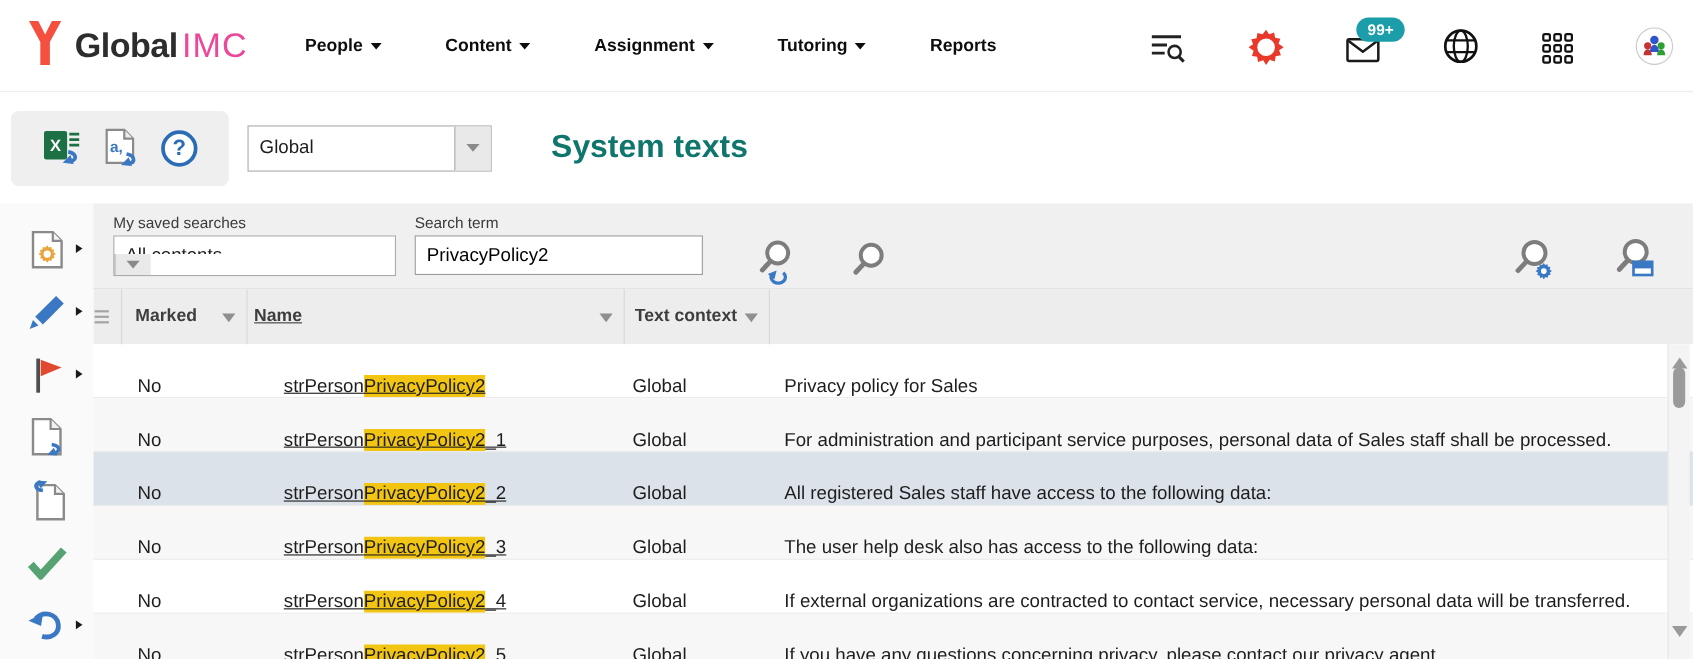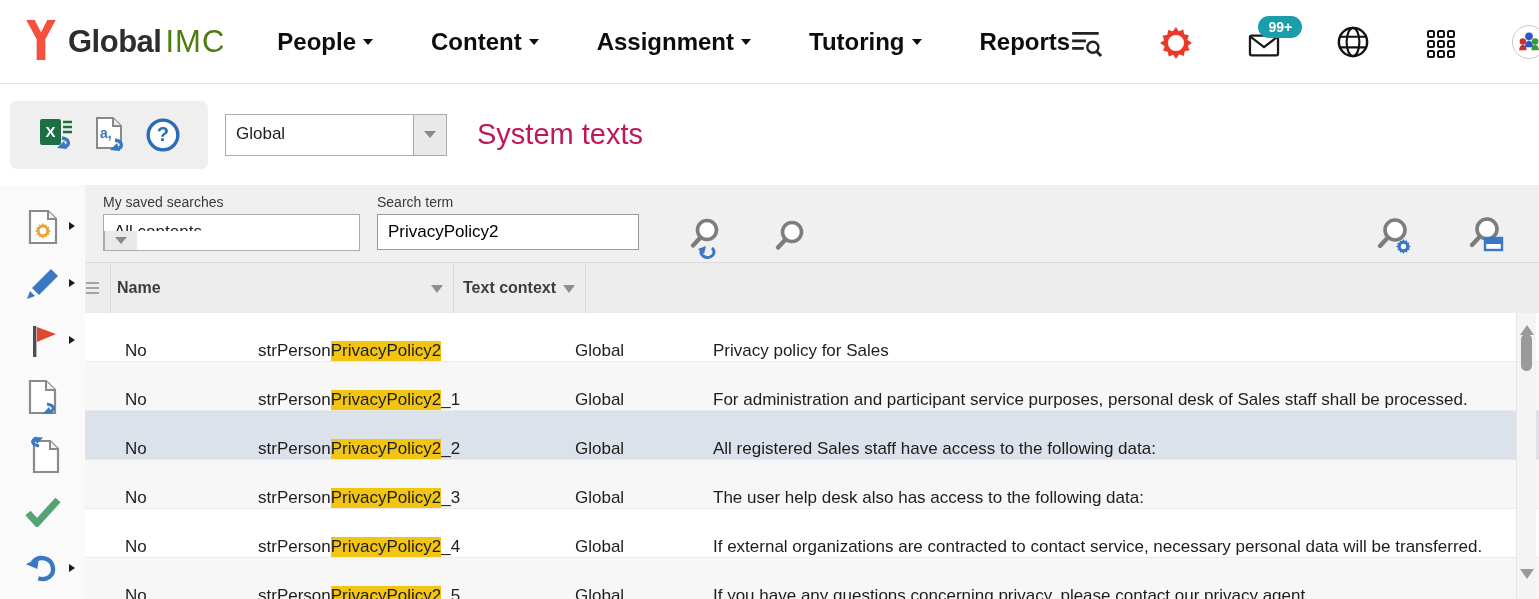--- a/index.html
+++ b/index.html
@@ -4,43 +4,43 @@
 <style>
   * { box-sizing: border-box; margin: 0; padding: 0; }
   html,body { width:1539px; height:599px; overflow:hidden; background:#fff;
     font-family:"Liberation Sans", sans-serif; color:#1d1d1d; }
 
   
   .topbar { height:84px; display:flex; align-items:center; padding:0 18px 0 24px;
     border-bottom:1px solid #e5e5e5; background:#fff; }
   .brand { display:flex; align-items:center; gap:10px; }
   .brand-bold { font-size:31px; font-weight:bold; color:#2d2d2d; letter-spacing:-0.5px; }
-  .brand-light { font-size:31px; font-weight:normal; color:#4d7c0f; margin-left:4px; letter-spacing:1px; }
+  .brand-light { font-size:31px; font-weight:normal; color:#ec4899; margin-left:4px; letter-spacing:1px; }
   .mainnav { display:flex; gap:58px; margin-left:52px; }
-  .nav-item { display:flex; align-items:center; gap:7px; font-size:24px; font-weight:bold;
+  .nav-item { display:flex; align-items:center; gap:7px; font-size:16px; font-weight:bold;
     color:#0d0d0d; cursor:pointer; white-space:nowrap; }
   .navcaret { width:0; height:0; border:5px solid transparent; border-top:6px solid #0d0d0d; margin-top:5px; }
   .topbar-icons { margin-left:auto; display:flex; align-items:flex-end; gap:56px; }
   .tbicon { position:relative; display:flex; align-items:center; justify-content:center; cursor:pointer; }
   .badge { position:absolute; top:-16px; right:-22px; background:#1b9daa; color:#fff;
     font-size:14px; font-weight:bold; padding:3px 10px; border-radius:13px; }
   .avatar { width:34px; height:34px; border-radius:50%; border:1px solid #c9c9c9; background:#fff;
     display:flex; align-items:center; justify-content:center; }
 
   
   .subbar { height:101px; display:flex; align-items:center; padding-left:10px; background:#fff; }
   .icon-group { width:198px; height:68px; background:#efefef; border-radius:7px;
     display:flex; align-items:center; justify-content:center; gap:15px; }
   .icon-btn { cursor:pointer; display:flex; align-items:center; }
   .select { width:222px; height:42px; border:1px solid #ababab; background:#fff; display:flex; margin-left:17px; cursor:pointer; }
   .select-value { flex:1; padding:9px 10px; font-size:17px; white-space:nowrap; overflow:hidden; }
   .select-btn { width:33px; border-left:1px solid #ababab; background:#e9e9e9;
     display:flex; align-items:center; justify-content:center; }
   .tri { width:0; height:0; border:6px solid transparent; border-top:7px solid #8a8a8a; margin-top:6px; }
-  .page-title { font-size:29px; font-weight:normal; color:#be185d; margin-left:30px; }
+  .page-title { font-size:29px; font-weight:bold; color:#0f766e; margin-left:54px; }
 
   
   .content { display:flex; height:414px; }
   .rail { width:85px; background:#fafafa; display:flex; flex-direction:column;
     align-items:center; padding-top:24px; gap:22px; flex:none; }
   .rail-item { position:relative; width:36px; height:35px; display:flex; align-items:center;
     justify-content:center; cursor:pointer; }
   .flyout { position:absolute; right:-18px; top:13px; width:0; height:0;
     border:4px solid transparent; border-left:6px solid #1a1a1a; }
   .main { flex:1; display:flex; flex-direction:column; min-width:0; }
@@ -61,21 +61,21 @@
   .grid { position:relative; flex:1; border-top:1px solid #dcdcdc; min-height:0; }
   .grid-header { height:50px; background:#ededed; display:flex; align-items:stretch;
     font-size:16px; font-weight:bold; color:#3d3d3d; }
   .hcell { display:flex; align-items:center; justify-content:space-between;
     border-right:1px solid #d8d8d8; padding-right:10px; white-space:nowrap; overflow:hidden; }
   .hlabel { overflow:hidden; text-overflow:clip; }
   .fcaret { width:0; height:0; border:6px solid transparent; border-top:8px solid #8f8f8f;
     margin-top:7px; margin-left:6px; flex:none; cursor:pointer; }
   .c-drag { width:26px; flex:none; display:flex; align-items:center; justify-content:center; }
   .c-marked { width:114px; flex:none; }
-  .c-name { width:343px; flex:none; }
+  .c-name { width:343px; flex:none;text-decoration:underline; }
   .c-context { width:132px; flex:none; }
   .c-wording { flex:1; min-width:0; border-right:none !important; }
   .hcell.c-marked { padding-left:12px; } .hcell.c-name { padding-left:6px; }
   .hcell.c-context { padding-left:9px; } .hcell.c-wording { padding-left:13px; }
   .hamburger { display:flex; flex-direction:column; gap:3px; }
   .hamburger i { display:block; width:13px; height:2px; background:#a3a3a3; }
 
   .trow { display:flex; height:49px; align-items:flex-end; border-bottom:1px solid #eaeaea;
     background:#fff; font-size:17px; cursor:pointer; }
   .trow.shade { background:#f7f7f8; }
@@ -328,20 +328,24 @@
 
     <div class="grid">
       <div class="grid-header">
         <div class="hcell c-drag">
           <span class="hamburger">
               <i></i>
               <i></i>
               <i></i>
             </span>
         </div>
+      <div class="hcell c-marked">
+            <span class="hlabel">Marked</span>
+            <i class="fcaret"></i>
+          </div>
           <div class="hcell c-name">
             <span class="hlabel">Name</span>
             <i class="fcaret"></i>
           </div>
           <div class="hcell c-context">
             <span class="hlabel">Text context</span>
             <i class="fcaret"></i>
           </div>
         </div>
       <div class="grid-body">
@@ -350,21 +354,21 @@
             <div class="c c-marked">No</div>
             <div class="c c-name">strPerson<mark>PrivacyPolicy2</mark></div>
             <div class="c c-context">Global</div>
             <div class="c c-wording">Privacy policy for Sales</div>
           </div>
           <div class="trow shade">
             <div class="c c-drag"></div>
             <div class="c c-marked">No</div>
             <div class="c c-name">strPerson<mark>PrivacyPolicy2</mark>_1</div>
             <div class="c c-context">Global</div>
-            <div class="c c-wording">For administration and participant service purposes, personal desk of Sales staff shall be processed.</div>
+            <div class="c c-wording">For administration and participant service purposes, personal data of Sales staff shall be processed.</div>
           </div>
           <div class="trow selected">
             <div class="c c-drag"></div>
             <div class="c c-marked">No</div>
             <div class="c c-name">strPerson<mark>PrivacyPolicy2</mark>_2</div>
             <div class="c c-context">Global</div>
             <div class="c c-wording">All registered Sales staff have access to the following data:</div>
           </div>
           <div class="trow shade">
             <div class="c c-drag"></div>

